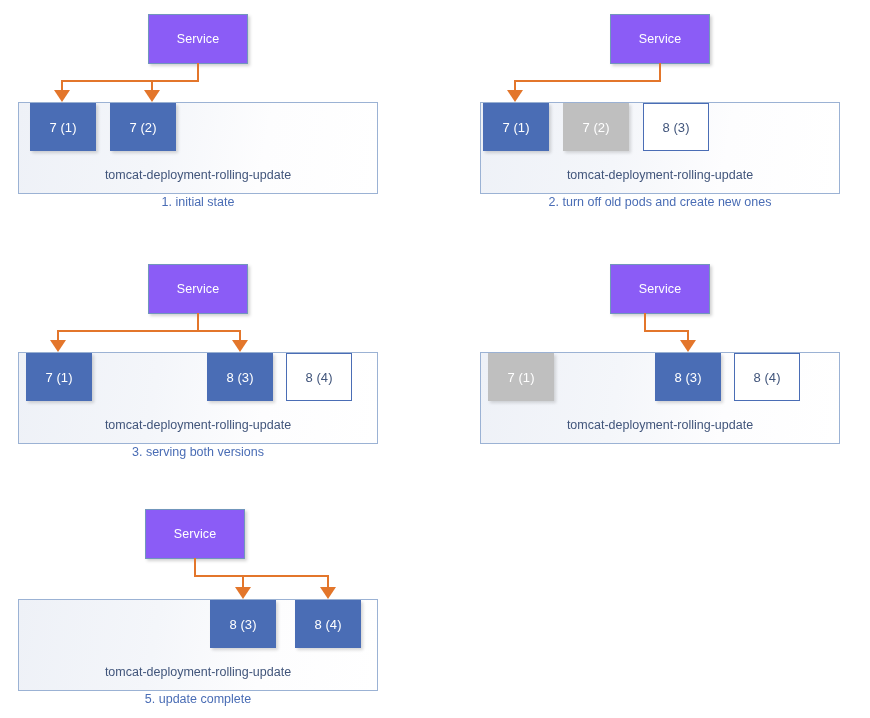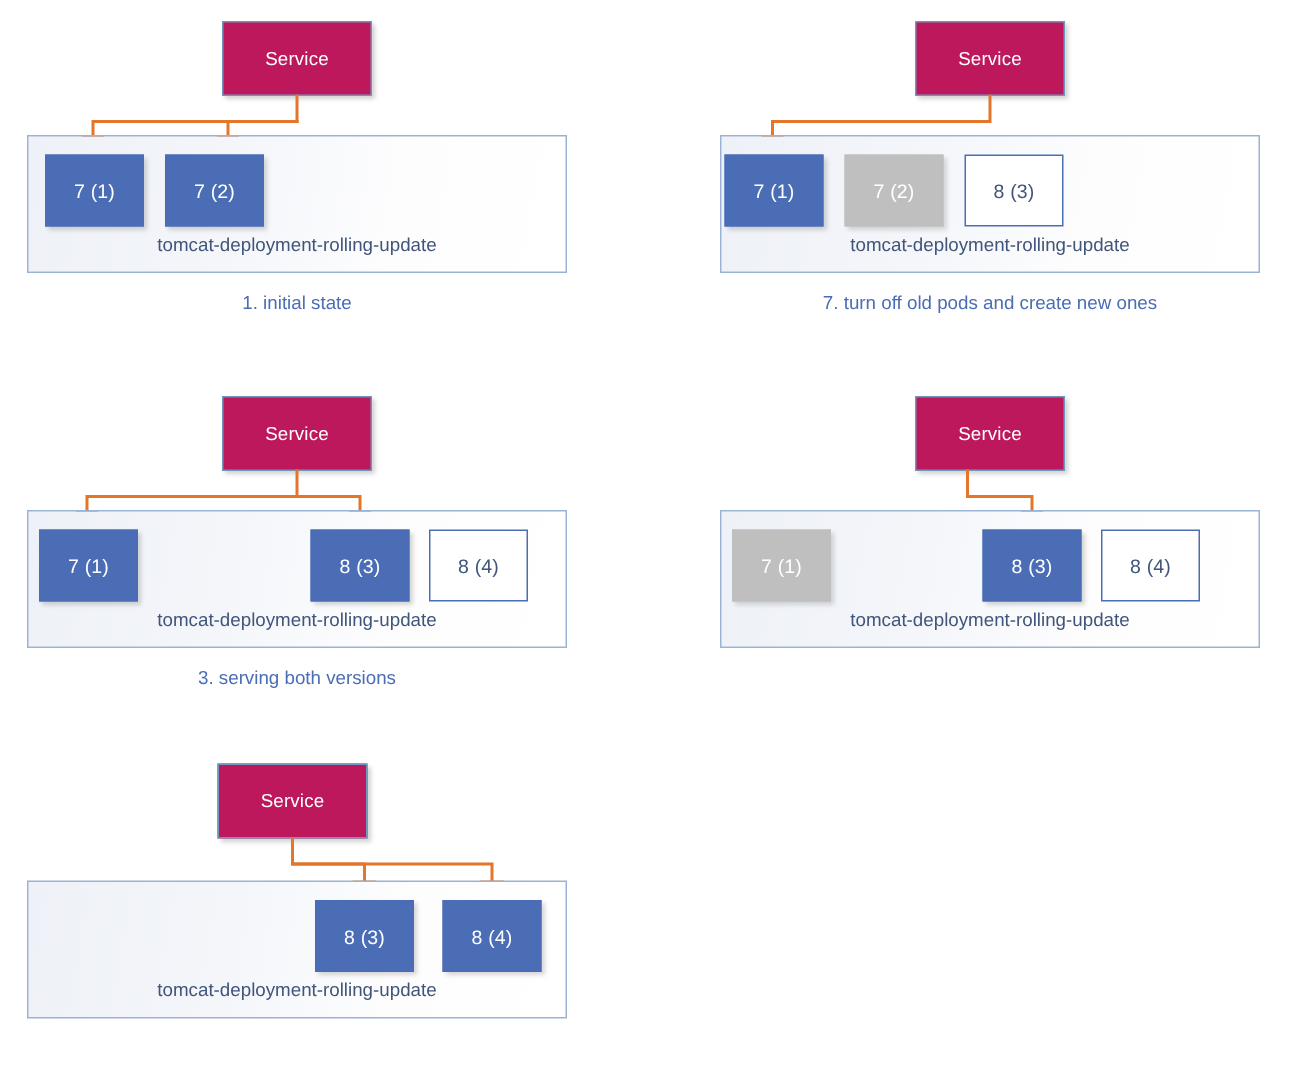--- a/index.html
+++ b/index.html
@@ -21,38 +21,39 @@
     width: 870px;
     height: 718px;
   }
   .panel {
     position: absolute;
   }
 
   
   .service-box {
     position: absolute;
-    background: #be185d;
+    background: #8b5cf6;
     border: 1px solid #7196BC;
     box-shadow: 2px 2px 3px rgba(0,0,0,0.18);
     color: #ffffff;
     font-size: 12.5px;
     display: flex;
     align-items: center;
     justify-content: center;
     letter-spacing: 0.1px;
     box-sizing: border-box;
   }
 
   
   .deployment {
     position: absolute;
     border: 1px solid #9BB2D4;
     background: linear-gradient(100deg, #EEF1F7 0%, #F4F6FA 38%, #FDFDFE 68%, #FFFFFF 100%);
     box-sizing: border-box;
+    margin-top: 12px;
   }
   .deployment-label {
     position: absolute;
     left: 0;
     right: 0;
     bottom: 11px;
     text-align: center;
     font-size: 12.5px;
     color: #41557B;
   }
@@ -146,21 +147,21 @@
     </svg>
 
     <div class="deployment" style="left:20px; top:90px; width:360px; height:92px;">
       <div class="deployment-label">tomcat-deployment-rolling-update</div>
     </div>
 
     <div class="pod active" style="left:23px; top:103px; width:66px; height:48px;">7 (1)</div>
     <div class="pod terminating" style="left:103px; top:103px; width:66px; height:48px;">7 (2)</div>
     <div class="pod pending" style="left:183px; top:103px; width:66px; height:48px;">8 (3)</div>
 
-    <div class="caption" style="left:10px; top:195px; width:380px;">7. turn off old pods and create new ones</div>
+    <div class="caption" style="left:10px; top:195px; width:380px;">2. turn off old pods and create new ones</div>
   </div>
 
   <div class="panel" style="left:0; top:250px; width:400px; height:210px;">
 
     <div class="service-box" style="left:148px; top:14px; width:100px; height:50px;">Service</div>
 
     <svg class="connector" style="left:0px; top:60px; width:400px; height:45px;">
       <path class="conn-line" d="M 198 4 L 198 21 L 58 21 L 58 30"></path>
       <path class="conn-line" d="M 198 21 L 240 21 L 240 30"></path>
       <polygon class="conn-head" points="50,30 66,30 58,42"></polygon>
@@ -208,15 +209,16 @@
       <polygon class="conn-head" points="320,32 336,32 328,44"></polygon>
     </svg>
 
     <div class="deployment" style="left:18px; top:92px; width:360px; height:92px;">
       <div class="deployment-label">tomcat-deployment-rolling-update</div>
     </div>
 
     <div class="pod active" style="left:210px; top:105px; width:66px; height:48px;">8 (3)</div>
     <div class="pod active" style="left:295px; top:105px; width:66px; height:48px;">8 (4)</div>
 
+    <div class="caption" style="left:18px; top:197px; width:360px;">5. update complete</div>
   </div>
 
 </div>
 
 </body></html>

